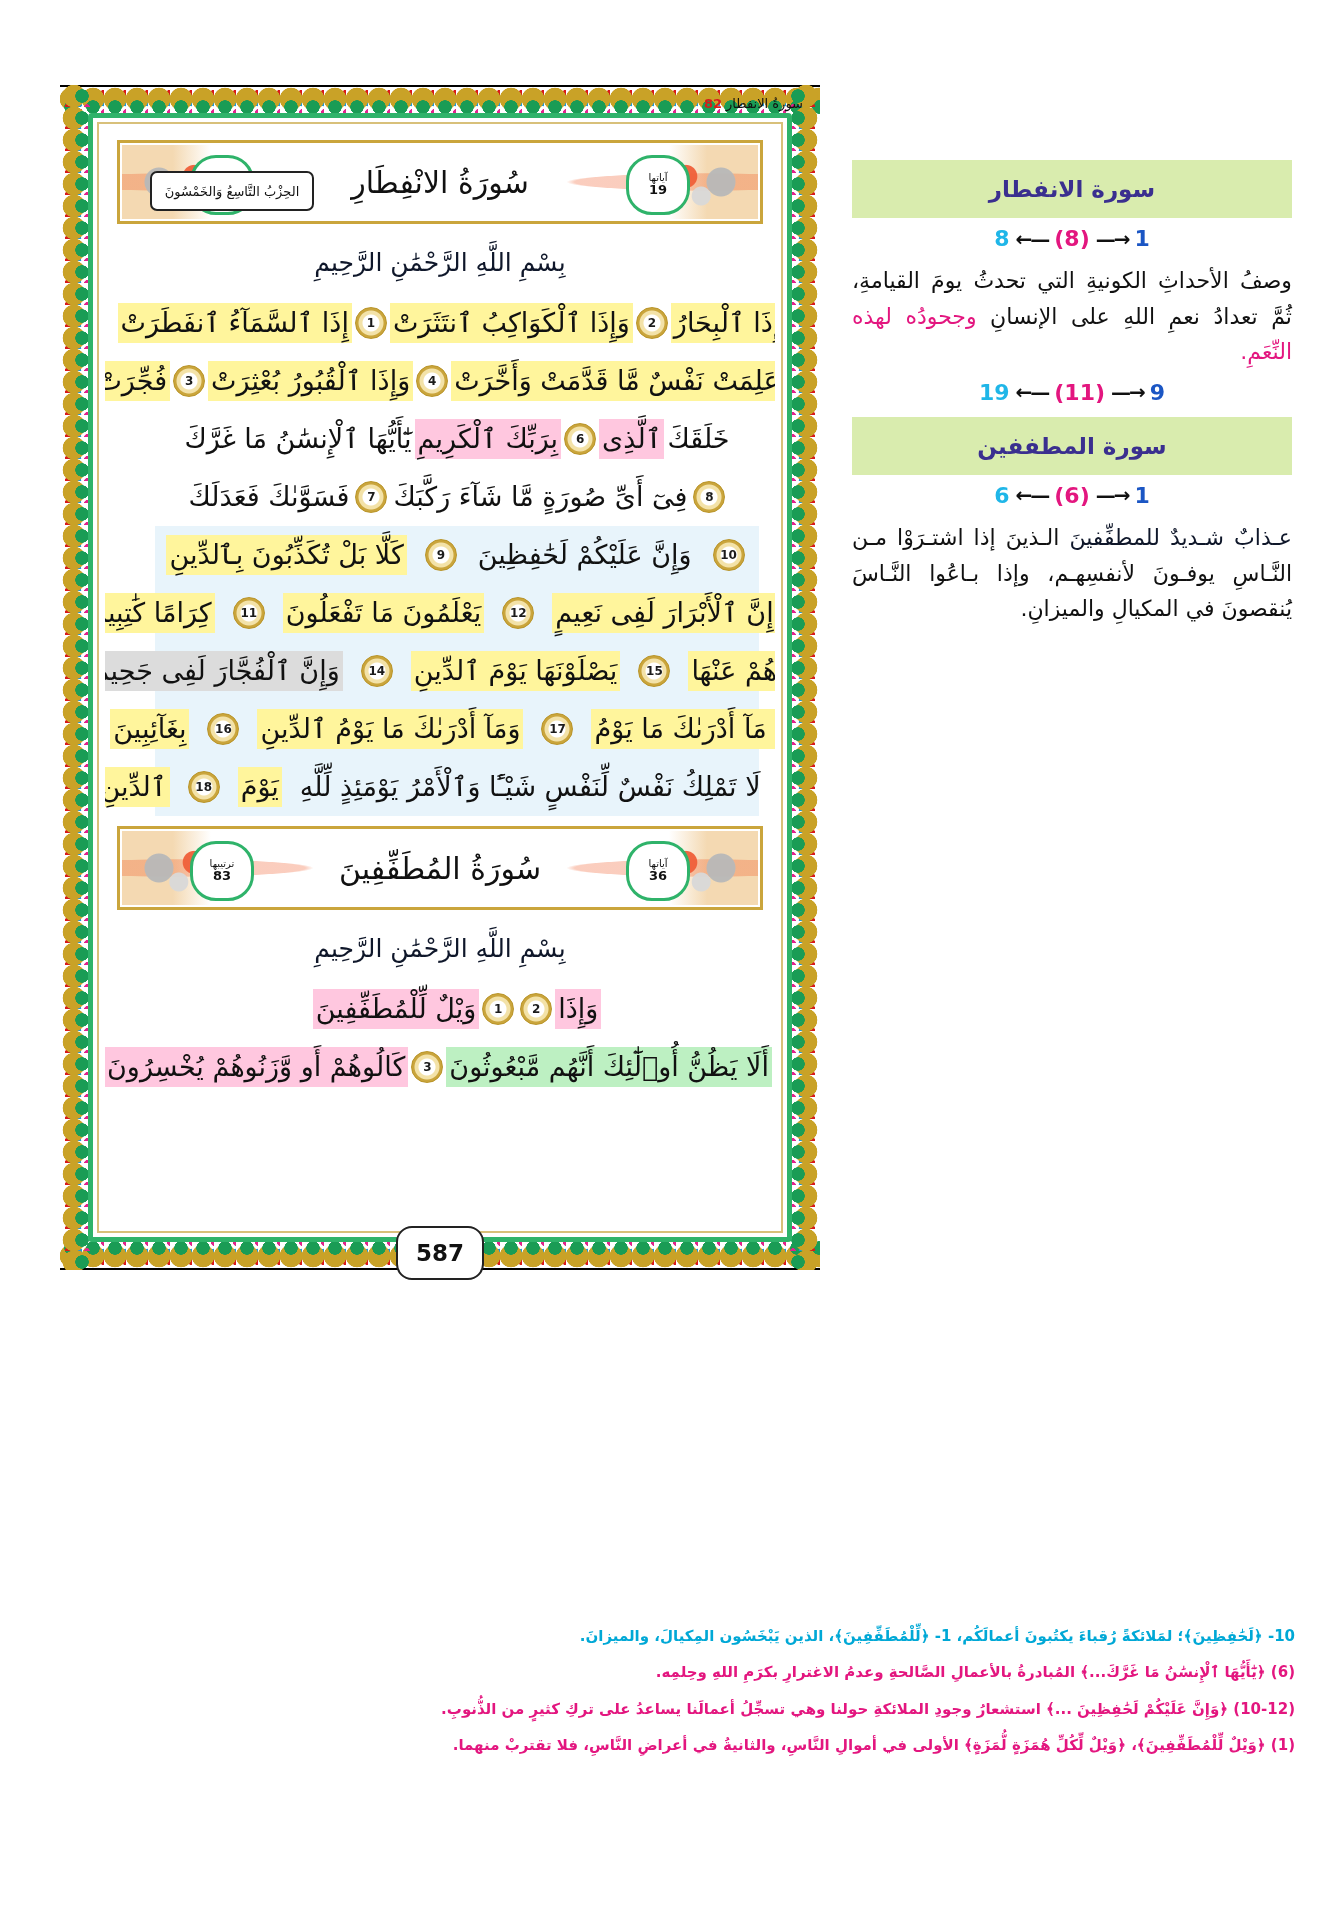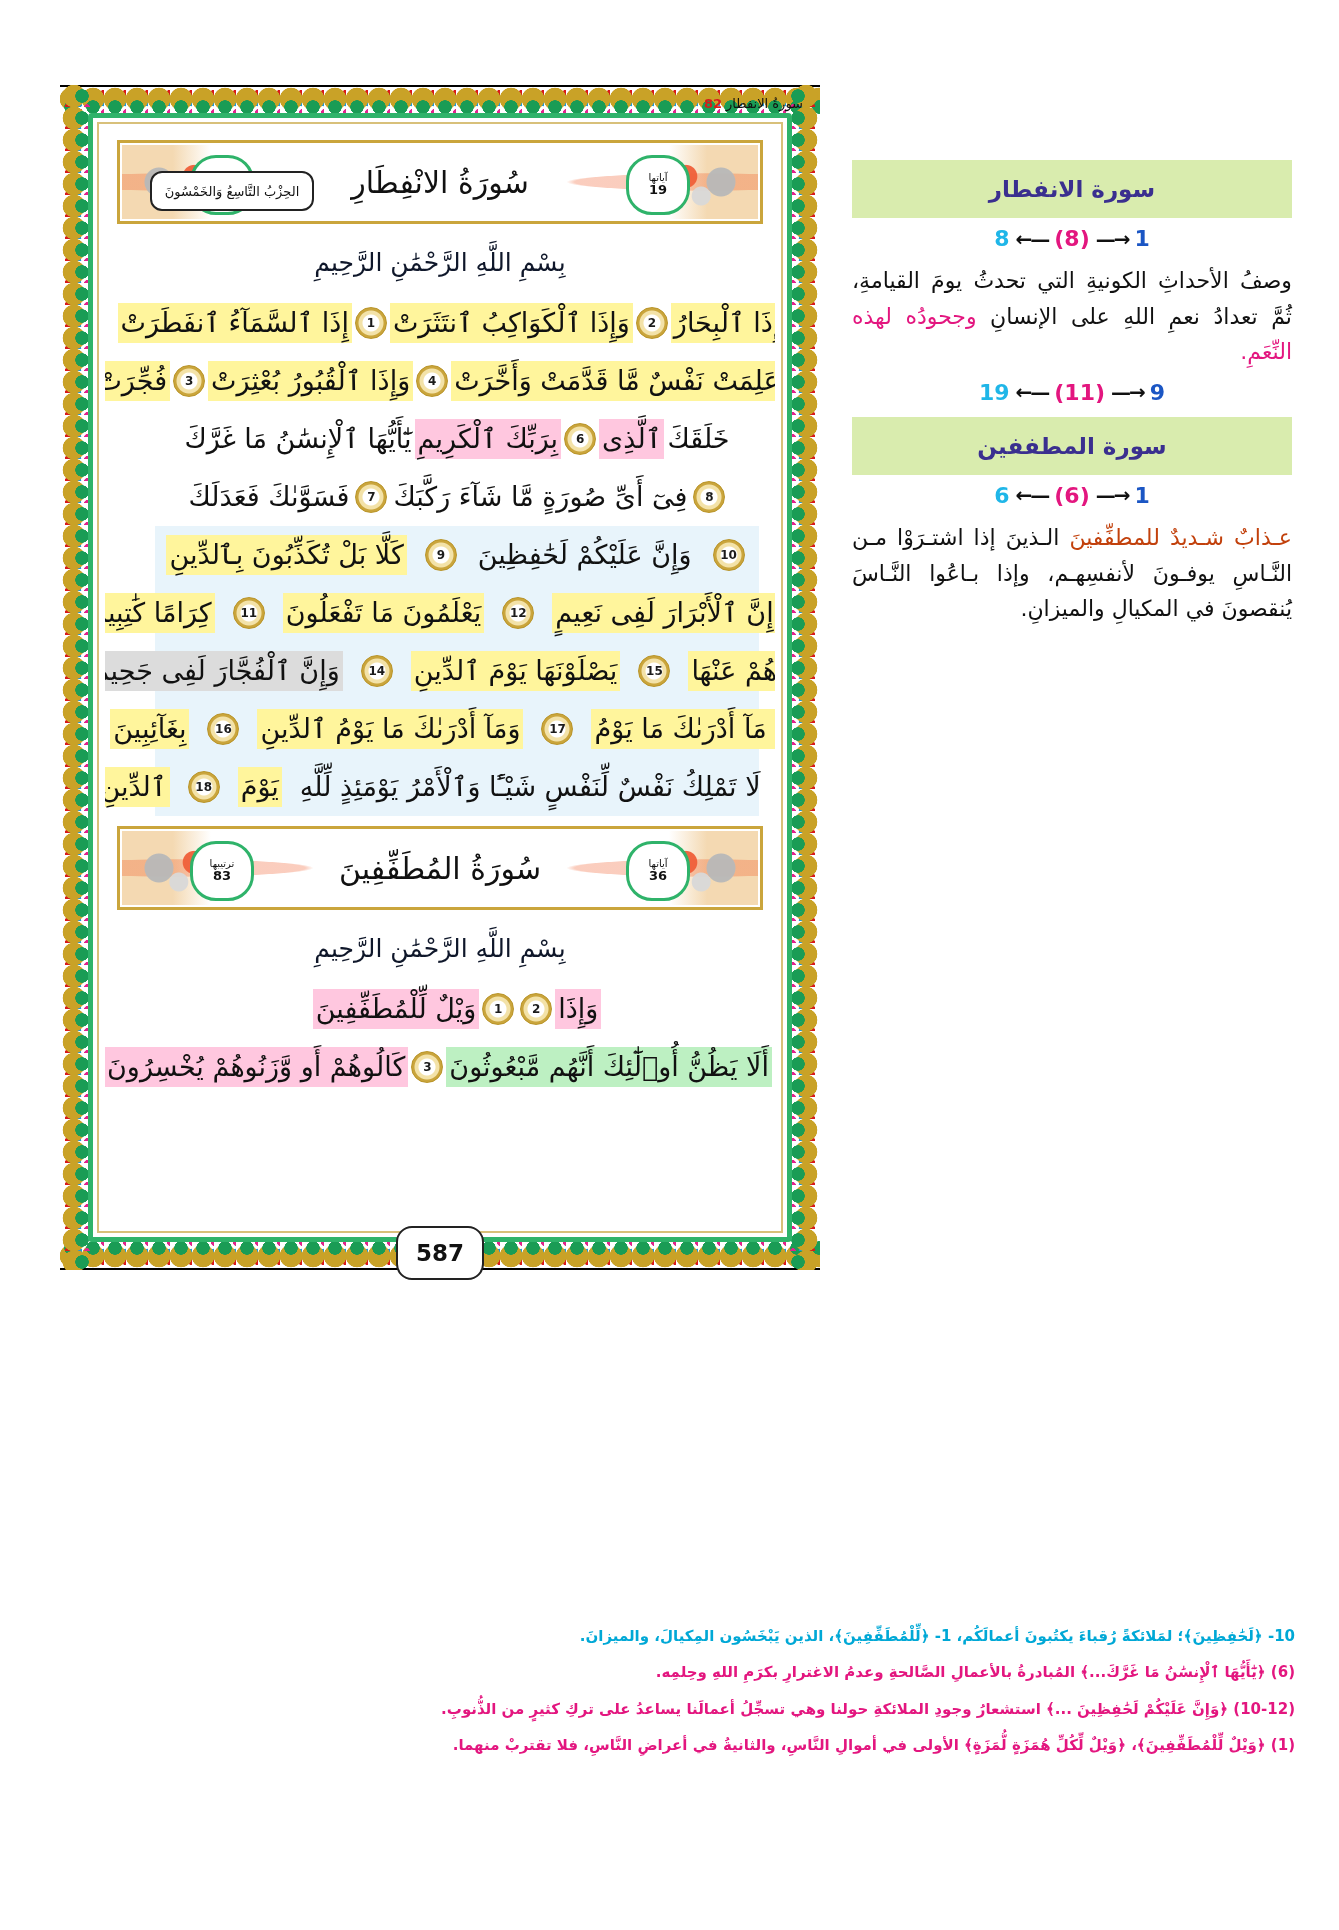--- a/index.html
+++ b/index.html
@@ -40,21 +40,21 @@
     background-size:34px 22px;
   }
 
   .frame-green{position:absolute;left:28px;top:28px;right:28px;bottom:28px;
     border:5px solid #2fb36a;border-radius:4px;background:#fff;}
   .frame-green2{position:absolute;inset:4px;border:2px solid #d8c07a;background:#fff;}
   .frame-inner{position:absolute;inset:6px;background:#fff;overflow:hidden;}
 
   
   .juz-cartouche{position:absolute;left:90px;top:86px;width:160px;height:36px;
-    background:#fff;border:2px solid #222;border-radius:12px;z-index:30;
+    background:#fff;border:2px solid #222;border-radius:7px;z-index:30;
     display:flex;align-items:center;justify-content:center;}
   .juz-cartouche span{font-size:13px;color:#111;direction:rtl;white-space:nowrap;}
 
   
   .top-surah-tag{position:absolute;right:0;top:88px;height:30px;z-index:30;
     display:flex;align-items:center;gap:4px;direction:rtl;padding-right:6px;}
   .top-surah-tag .nm{font-size:13px;color:#111;}
   .top-surah-tag .no{font-size:13px;color:#d81a1a;font-weight:bold;}
 
   
@@ -126,21 +126,21 @@
     text-align:center;padding:16px 8px;margin:0 0 8px 0;}
   .side-range{display:flex;align-items:center;justify-content:center;gap:6px;
     margin:6px 0 12px 0;direction:ltr;font-size:22px;font-weight:700;}
   .side-range .lt{color:#1b56c4;}
   .side-range .rt{color:#1fb6e8;}
   .side-range .mid{color:#e3167f;}
   .side-range .arrow{color:#111;font-size:20px;letter-spacing:-2px;}
   .side-para{font-size:22px;line-height:1.62;color:#111;text-align:justify;
     direction:rtl;margin:0 0 10px 0;}
   .side-para .pink{color:#e3167f;}
-  .side-para .cyan{color:#c2410c;}
+  .side-para .cyan{color:#0f172a;}
 
   
   .footnotes{position:absolute;left:44px;right:44px;top:1625px;direction:rtl;}
   .fn{font-size:15px;line-height:1.55;margin:0 0 13px 0;text-align:justify;}
   .fn-cyan{color:#00a8d6;font-weight:700;}
   .fn-pink{color:#e3167f;font-weight:700;}
 </style>
 </head>
 <body>
 

